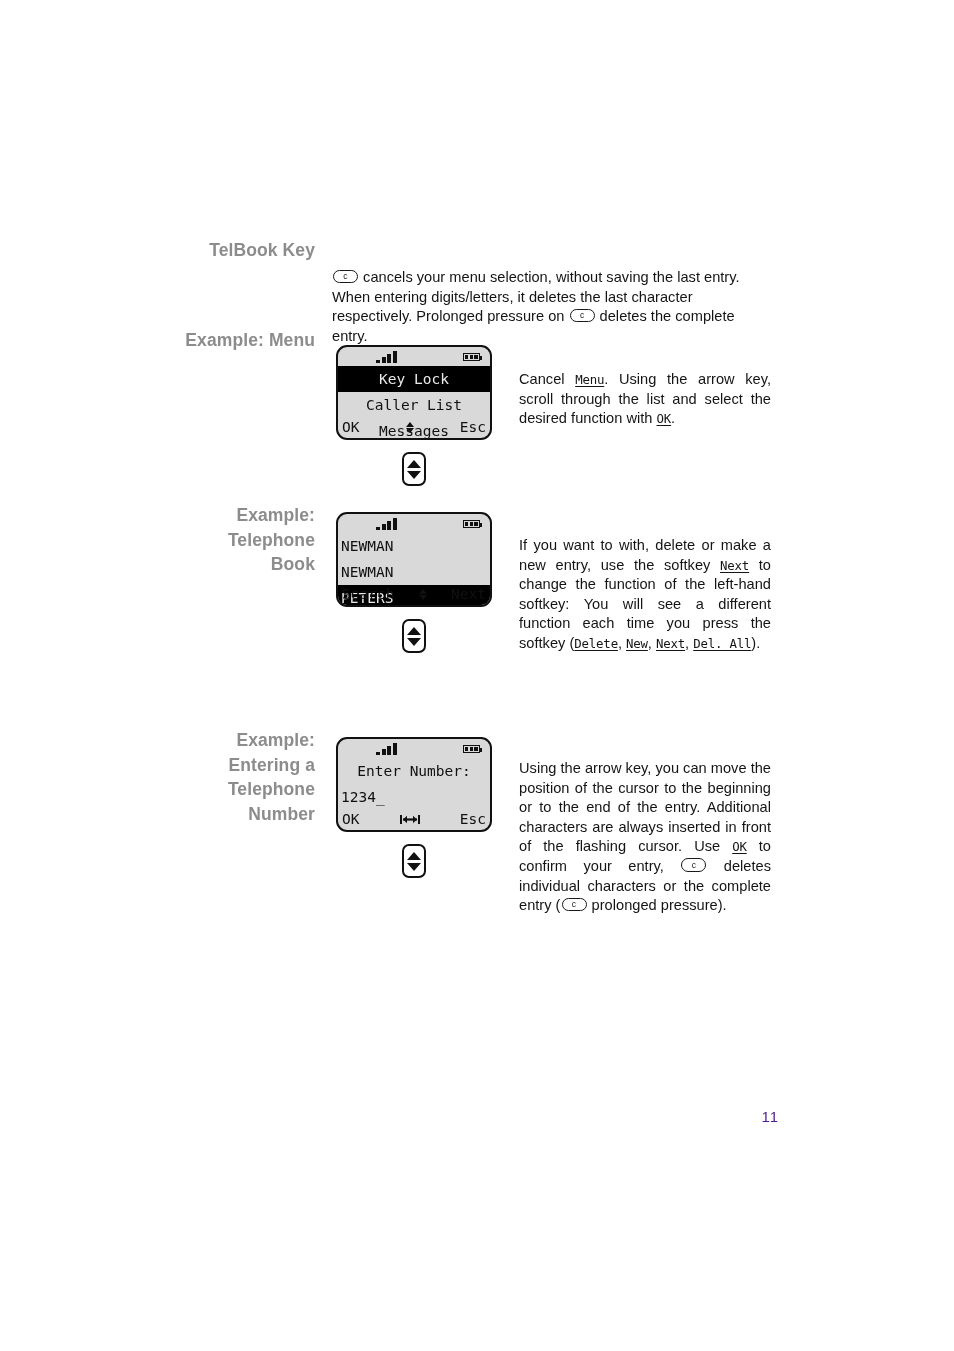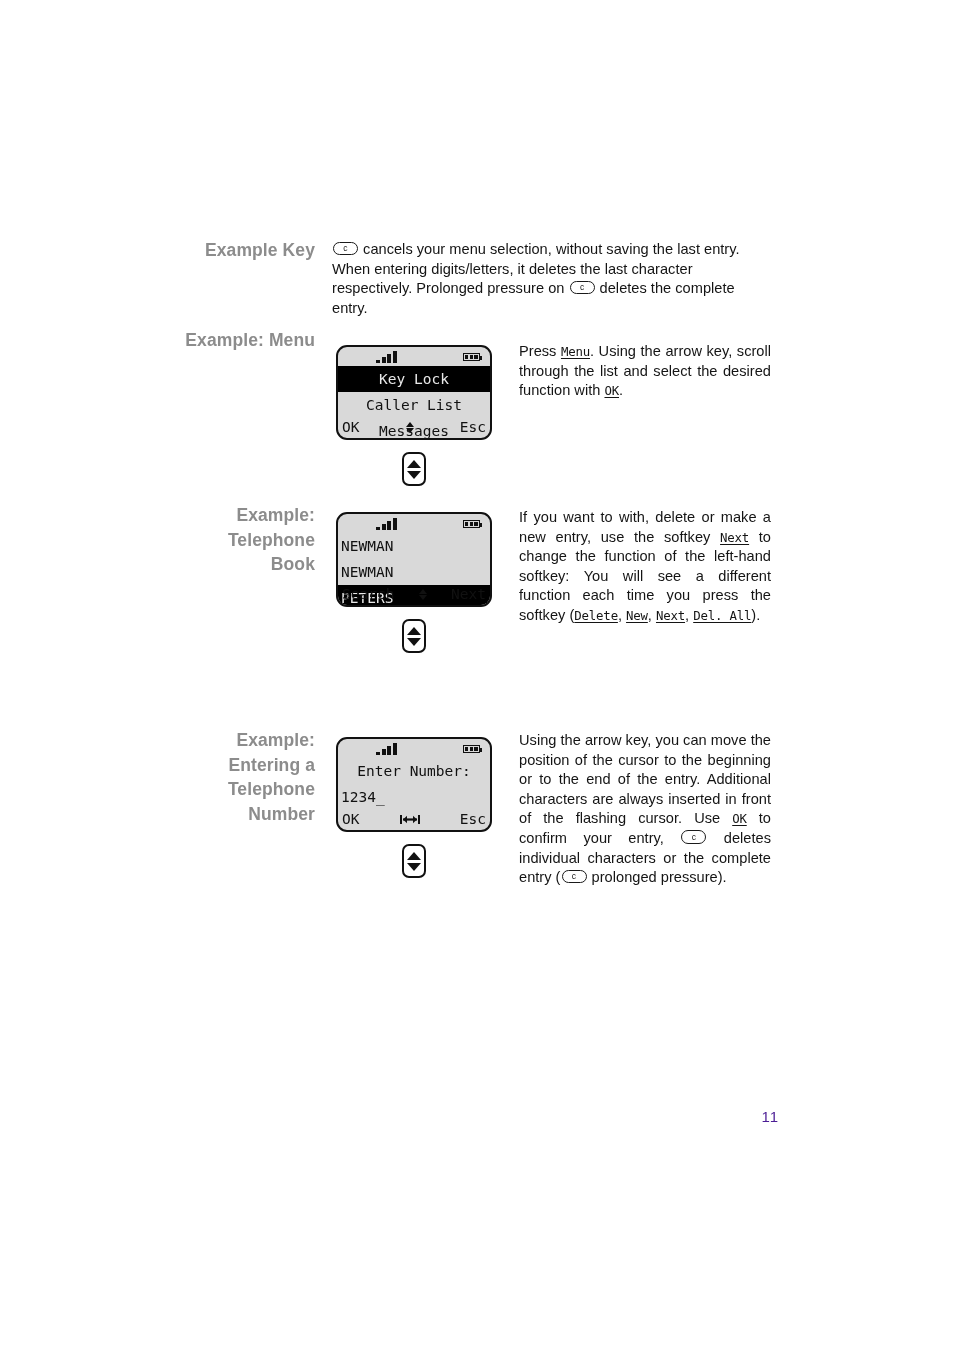--- a/index.html
+++ b/index.html
@@ -38,20 +38,21 @@
   .bodytext {
     position: absolute;
     width: 252px;
     font-family: "Liberation Sans", sans-serif;
     font-size: 14.6px;
     line-height: 19.6px;
     color: #141414;
     text-align: justify;
     text-justify: inter-word;
     letter-spacing: 0.02px;
+    margin-top: 28px;
   }
   .bodytext.last-nojust > :last-child { text-align: left; }
   .bodytext p { margin: 0; }
   .bodytext p + p { margin-top: 9px; }
 
   
   .mono {
     font-family: "DejaVu Sans Mono", monospace;
     font-size: 12.4px;
     text-decoration: underline;
@@ -226,21 +227,21 @@
     color: #4c1d95;
     letter-spacing: 1px;
   }
 </style>
 </head>
 <body>
 
 <div class="page">
 
   <div class="heading" style="left:180px; top:238px;">
-    <span>Example Key</span>
+    <span>TelBook Key</span>
   </div>
 
   <div class="bodytext last-nojust" style="left:332px; top:240px; width:438px;">
     <p><span class="ckey"></span>
       <span>cancels your menu selection, without saving the last entry. When entering digits/letters, it deletes the last character respectively. Prolonged pressure on</span>
       <span class="ckey"></span>
       <span>deletes the complete entry.</span>
     </p>
   </div>
 
@@ -279,21 +280,21 @@
         <div class="sk-right">Esc</div>
       </div>
     </div>
     <div class="arrowkey" style="left:66px; top:107px;">
       <span class="up"></span>
         <span class="down"></span>
     </div>
   </div>
 
   <div class="bodytext" style="left:519px; top:342px;">
-    <p><span>Press</span>
+    <p><span>Cancel</span>
       <span class="mono">Menu</span><span>. Using the arrow key, scroll through the list and select the desired function with</span>
       <span class="mono">OK</span><span>.</span>
     </p>
   </div>
 
   <div class="heading" style="left:180px; top:503px;">
     <div>Example:</div>
     <div>Telephone</div>
     <div>Book</div>
   </div>

